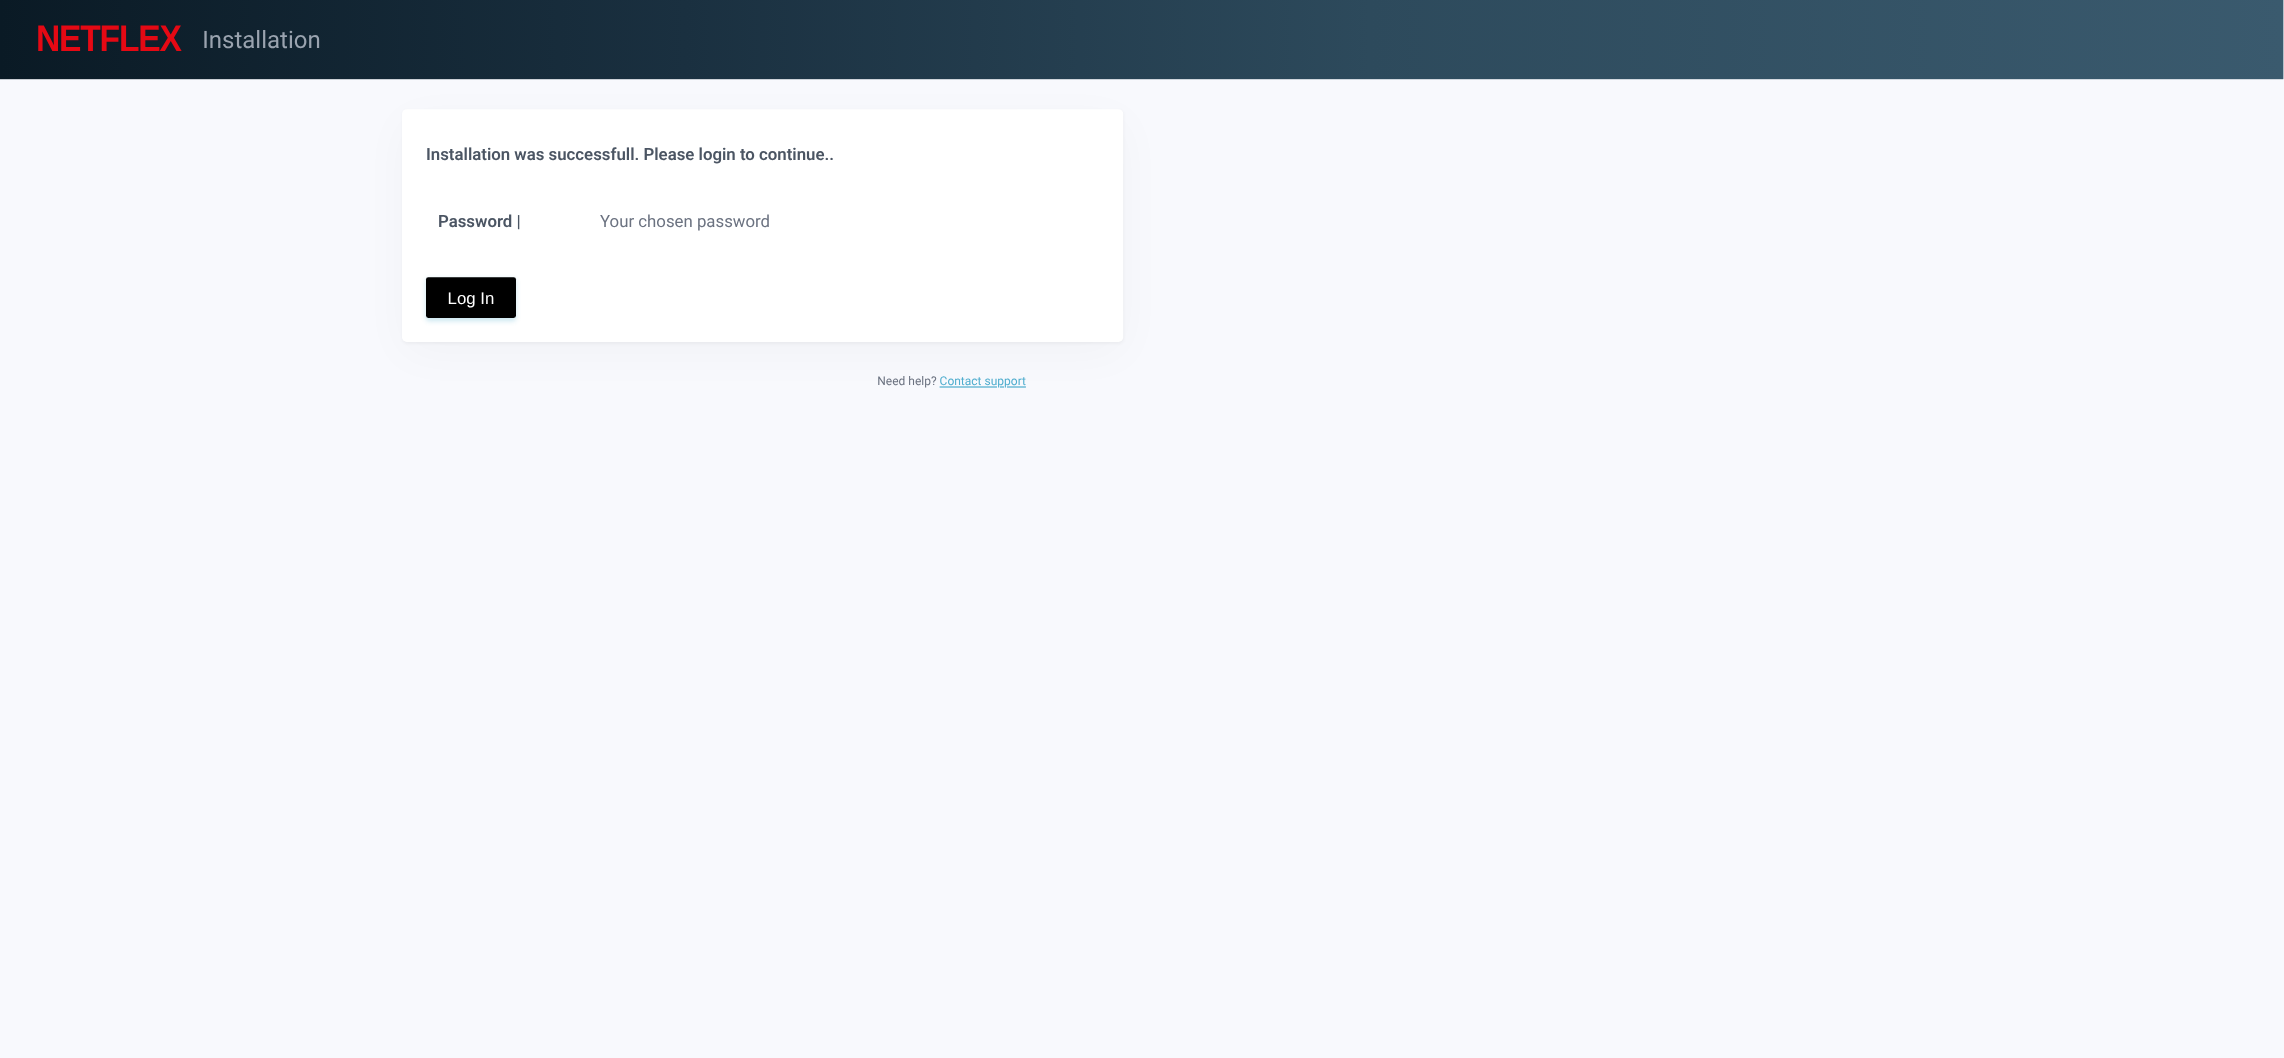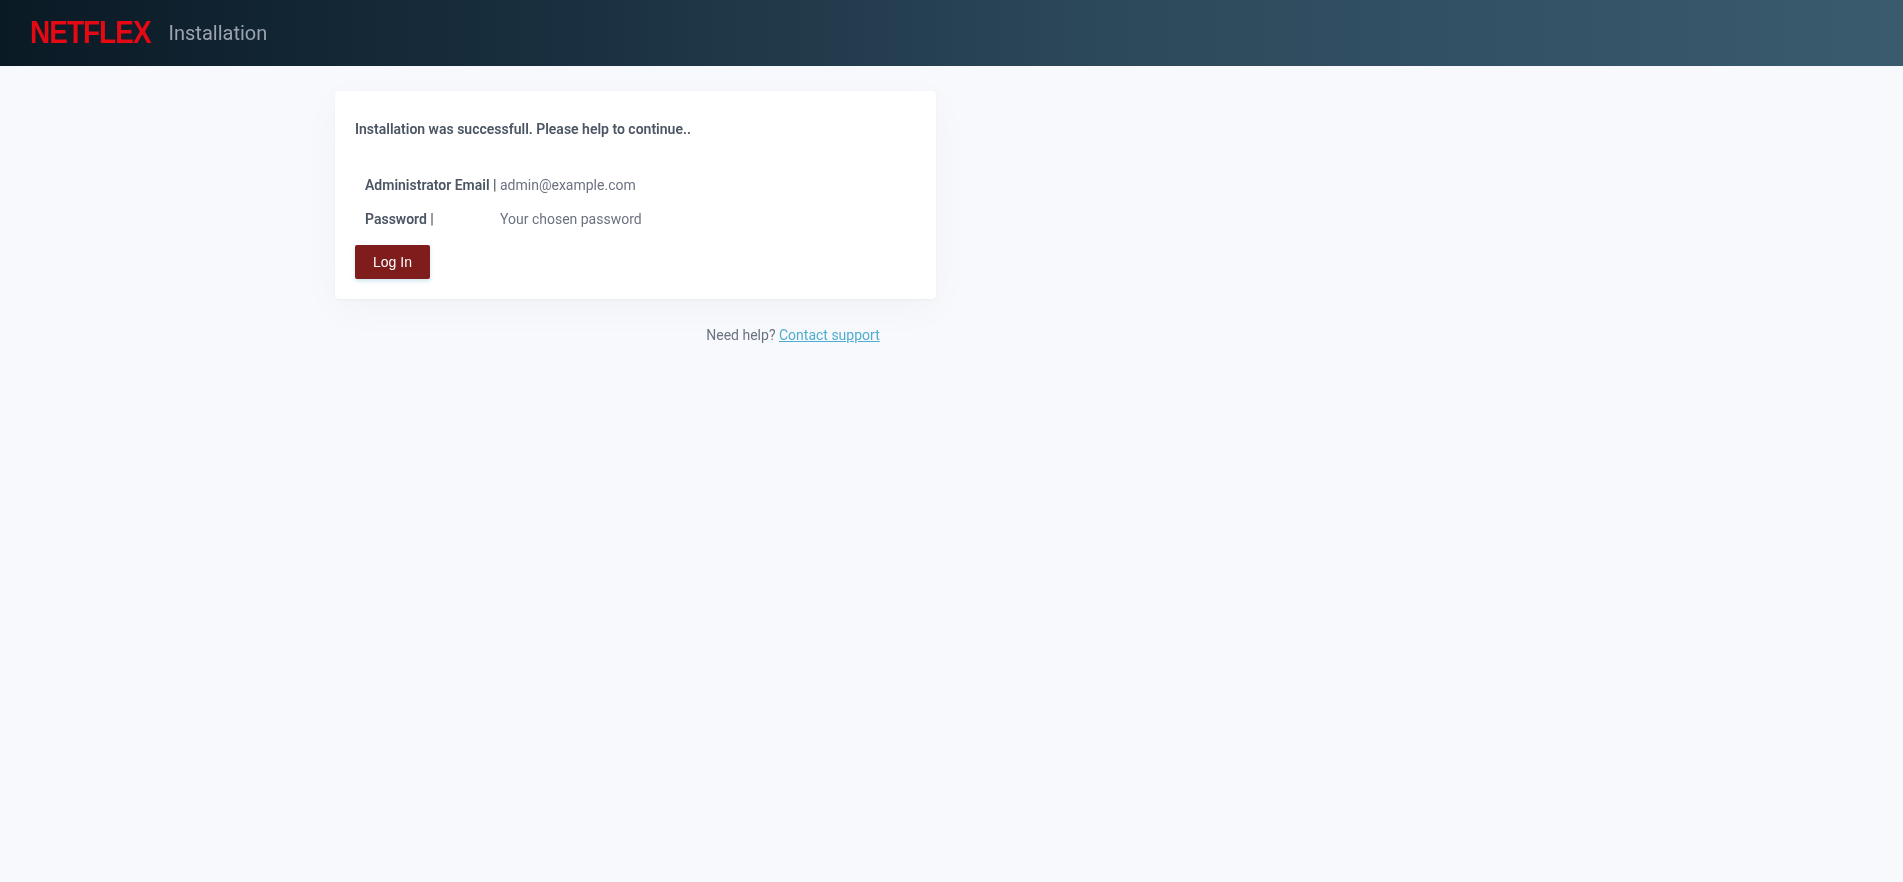--- a/index.html
+++ b/index.html
@@ -68,59 +68,56 @@
       font-weight: 600;
       width: 135px;
       font-size: 14px;
     }
     .info-value {
       color: #6b7280;
       font-size: 14px;
       font-weight: 400;
     }
     .login-btn {
-      background-color: #7f1d1d;
+      background-color: #000000;
       color: #ffffff;
       border: none;
       padding: 9px 18px;
       font-size: 14px;
       border-radius: 2px;
       cursor: pointer;
+      margin-top: 20px;
       font-weight: 400;
       box-shadow: 0 2px 4px rgba(79, 173, 206, 0.3);
     }
     .footer {
       text-align: center;
       margin-top: 28px;
-      font-size: 14px;
+      font-size: 10px;
       color: #6b7280;
       max-width: 916px;
       margin-left: 335px;
     }
     .footer a {
       color: #4fadce;
       text-decoration: underline;
     }
   </style>
 </head>
 <body>
 
 <div class="header">
   <div class="logo">NETFLEX</div>
   <div class="header-title">Installation</div>
 </div>
 
 <div class="container">
   <div class="card">
-    <p class="card-message">Installation was successfull. Please help to continue..</p>
+    <p class="card-message">Installation was successfull. Please login to continue..</p>
     
-    <div class="info-row">
-      <span class="info-label">Administrator Email |</span>
-      <span class="info-value">admin@example.com</span>
-    </div>
     
     <div class="info-row">
       <span class="info-label">Password |</span>
       <span class="info-value">Your chosen password</span>
     </div>
     
     <button class="login-btn">Log In</button>
   </div>
 </div>
 

